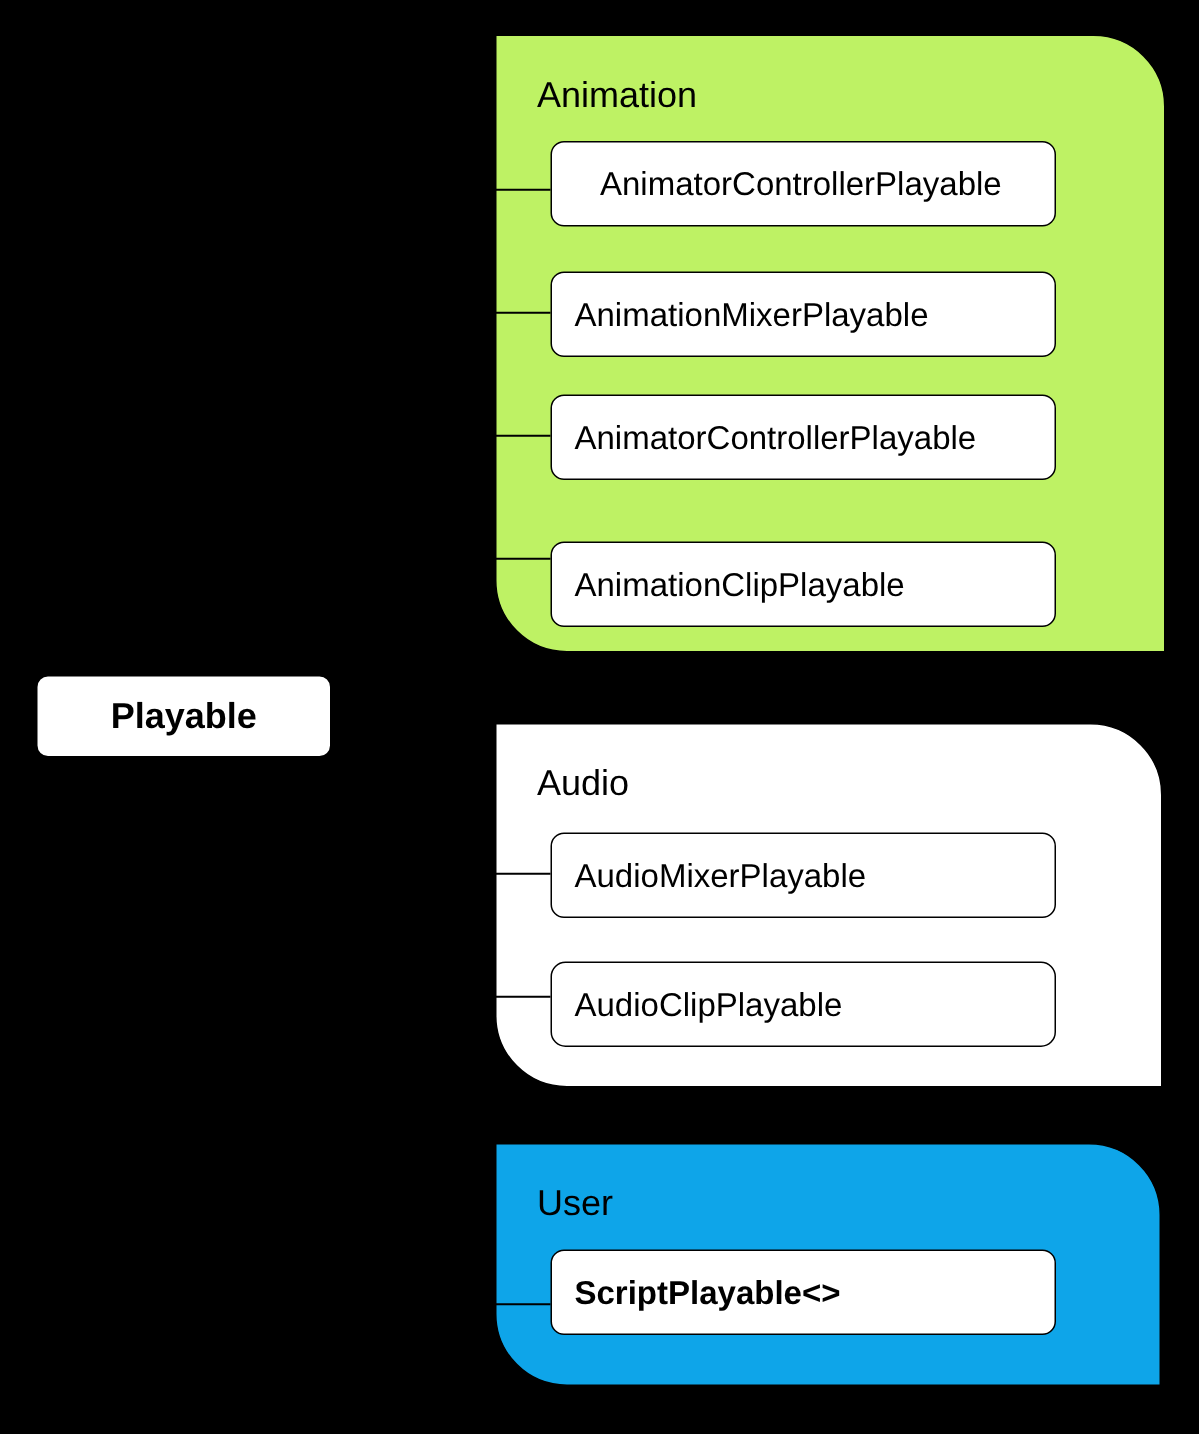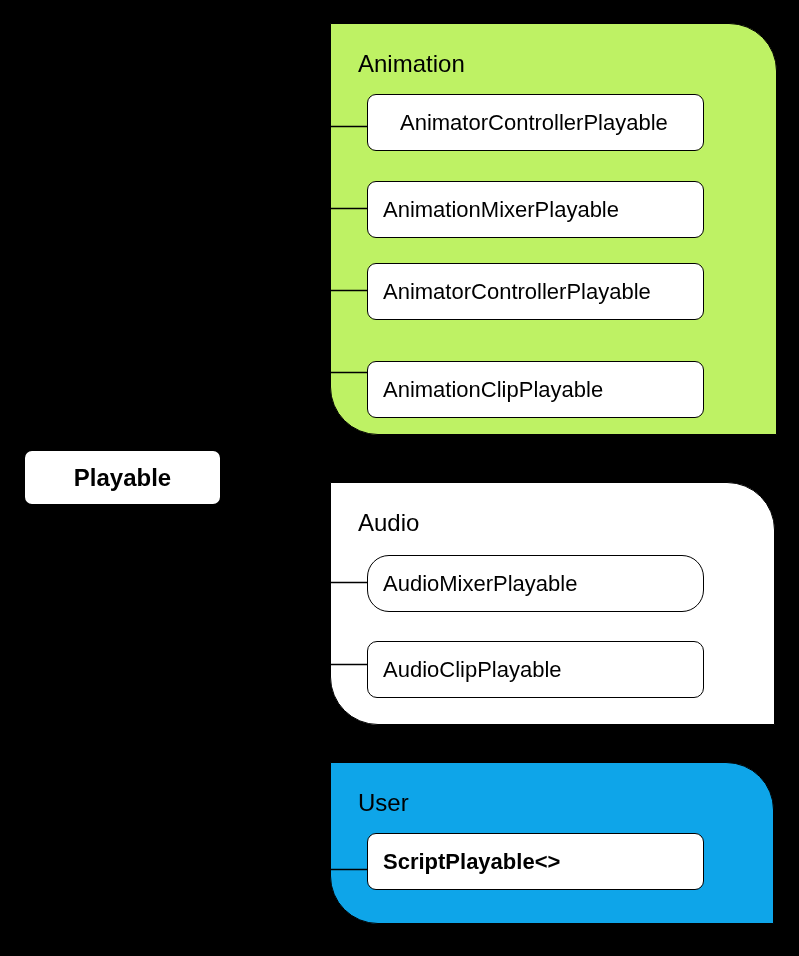--- a/index.html
+++ b/index.html
@@ -89,21 +89,21 @@
   <section class="group" style="top: 23px; width: 447px; height: 412px; background: #bef264;">
     <div class="group-label">Animation</div>
   <div class="item-node" style="top: 70px; padding-left: 32px;">AnimatorControllerPlayable</div>
       <div class="item-node" style="top: 157px;">AnimationMixerPlayable</div>
       <div class="item-node" style="top: 239px;">AnimatorControllerPlayable</div>
       <div class="item-node" style="top: 337px;">AnimationClipPlayable</div>
     </section>
 
   <section class="group" style="top: 482px; width: 445px; height: 243px; background: #ffffff;">
     <div class="group-label">Audio</div>
-  <div class="item-node" style="top: 72px; border-radius: 22px;">AudioMixerPlayable</div>
+  <div class="item-node" style="top: 72px;">AudioMixerPlayable</div>
       <div class="item-node" style="top: 158px; border-radius: 10px;">AudioClipPlayable</div>
     </section>
 
   <section class="group" style="top: 762px; width: 444px; height: 162px; background: #0ea5e9;">
     <div class="group-label">User</div>
   <div class="item-node" style="top: 70px; font-weight: bold;">ScriptPlayable&lt;&gt;</div>
     </section>
 
   <svg class="connectors" viewBox="0 0 799 956" xmlns="http://www.w3.org/2000/svg">
       <path d="M 222 477.5 H 276 V 126.5 H 367" fill="none" stroke="#000000" stroke-width="1.4"></path>

